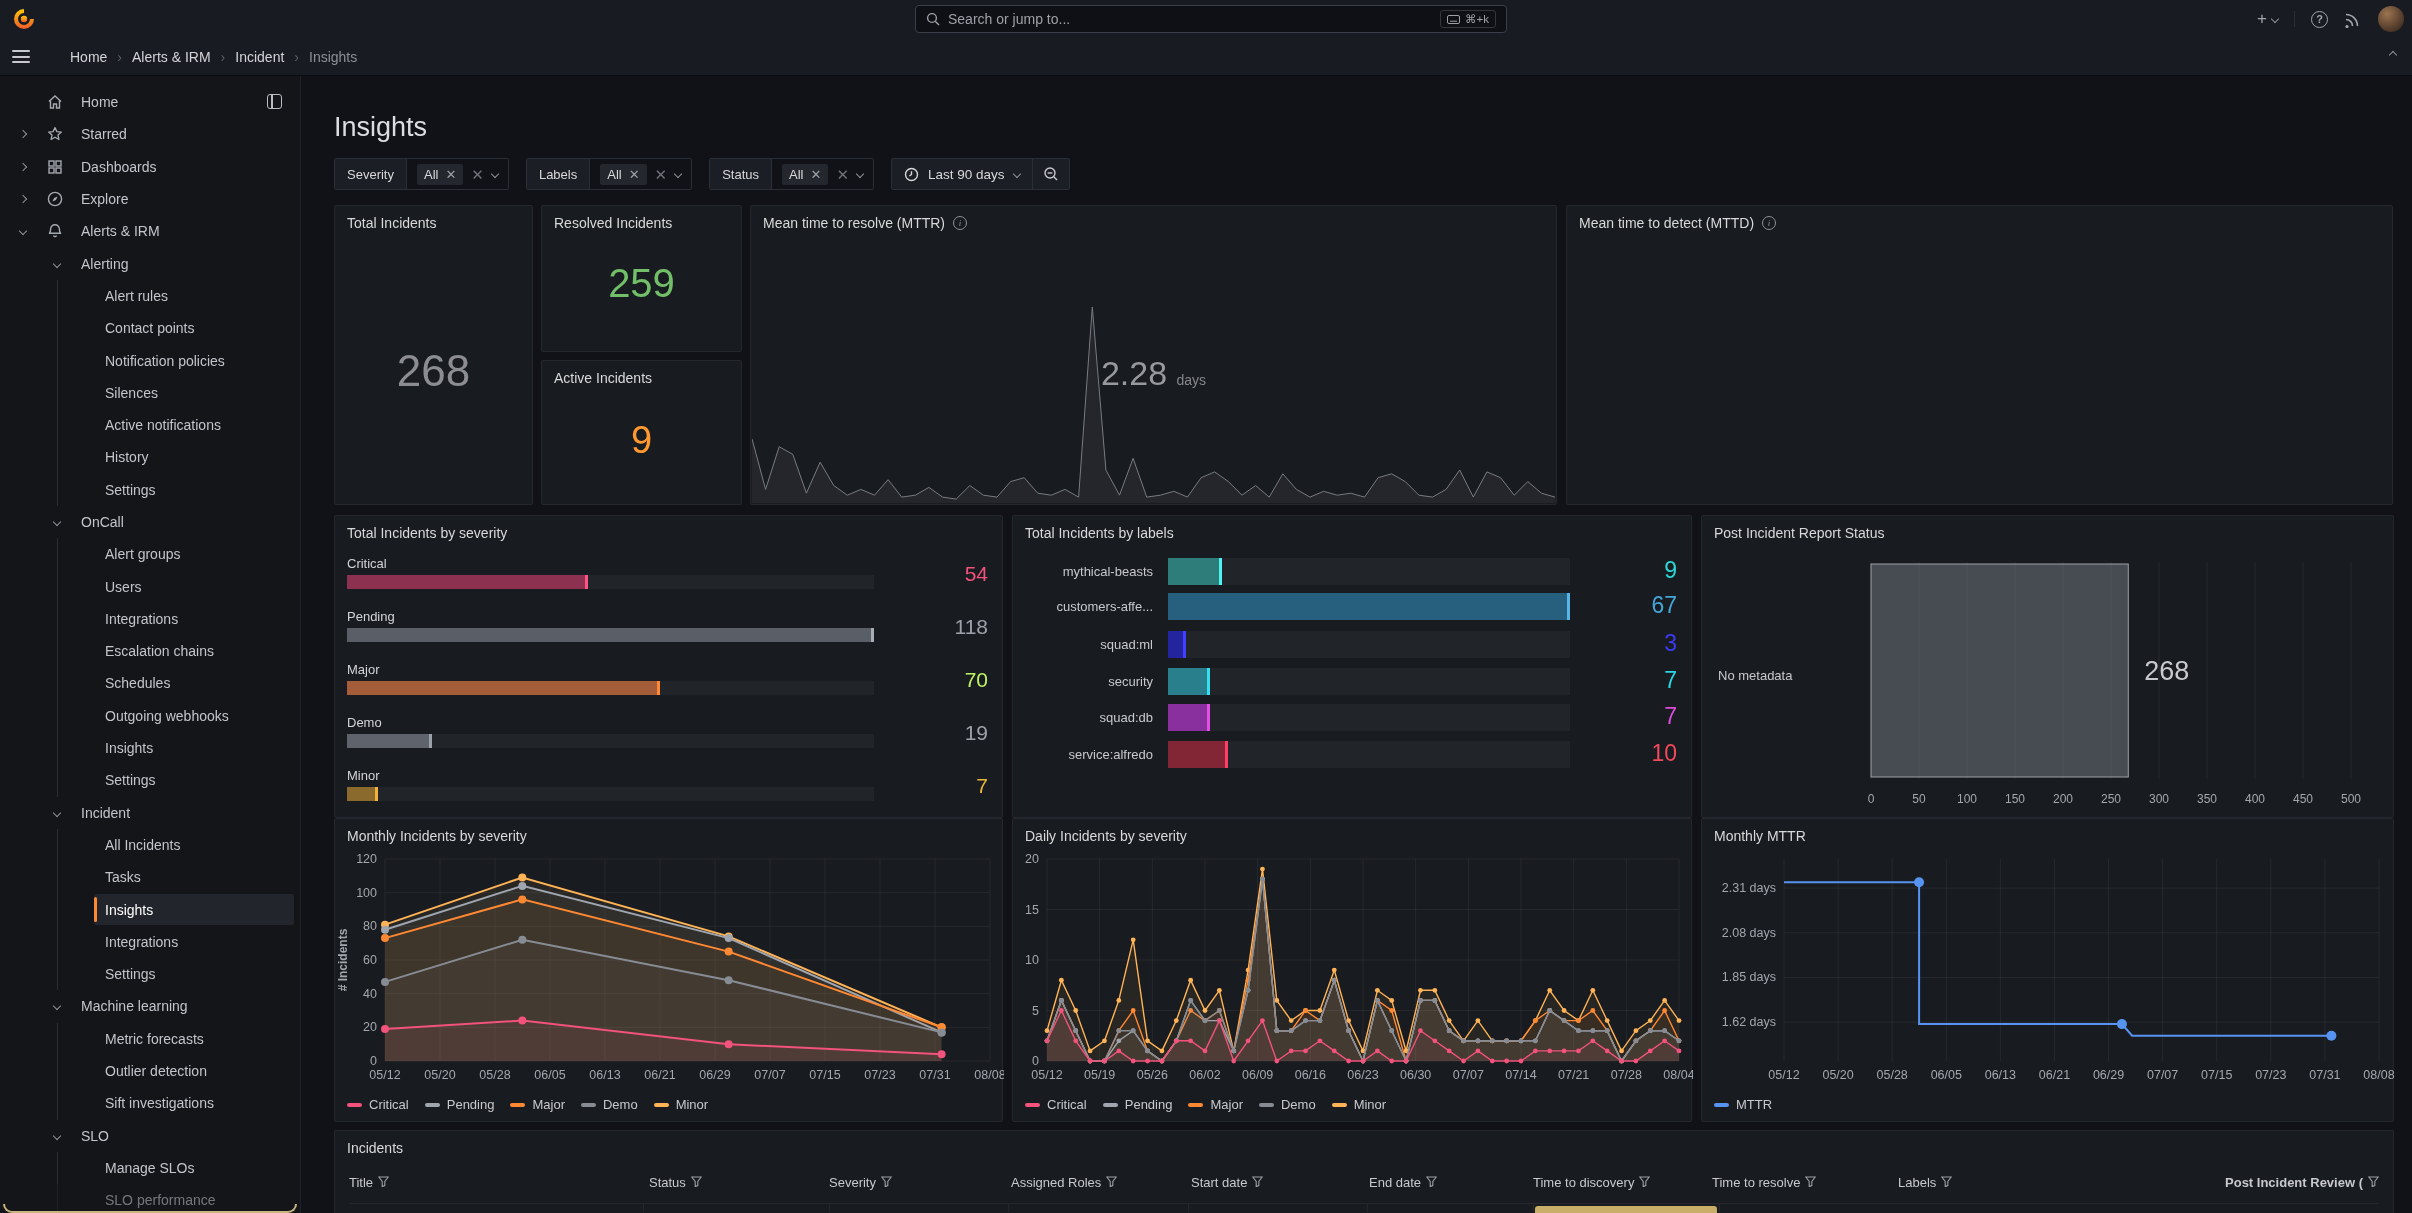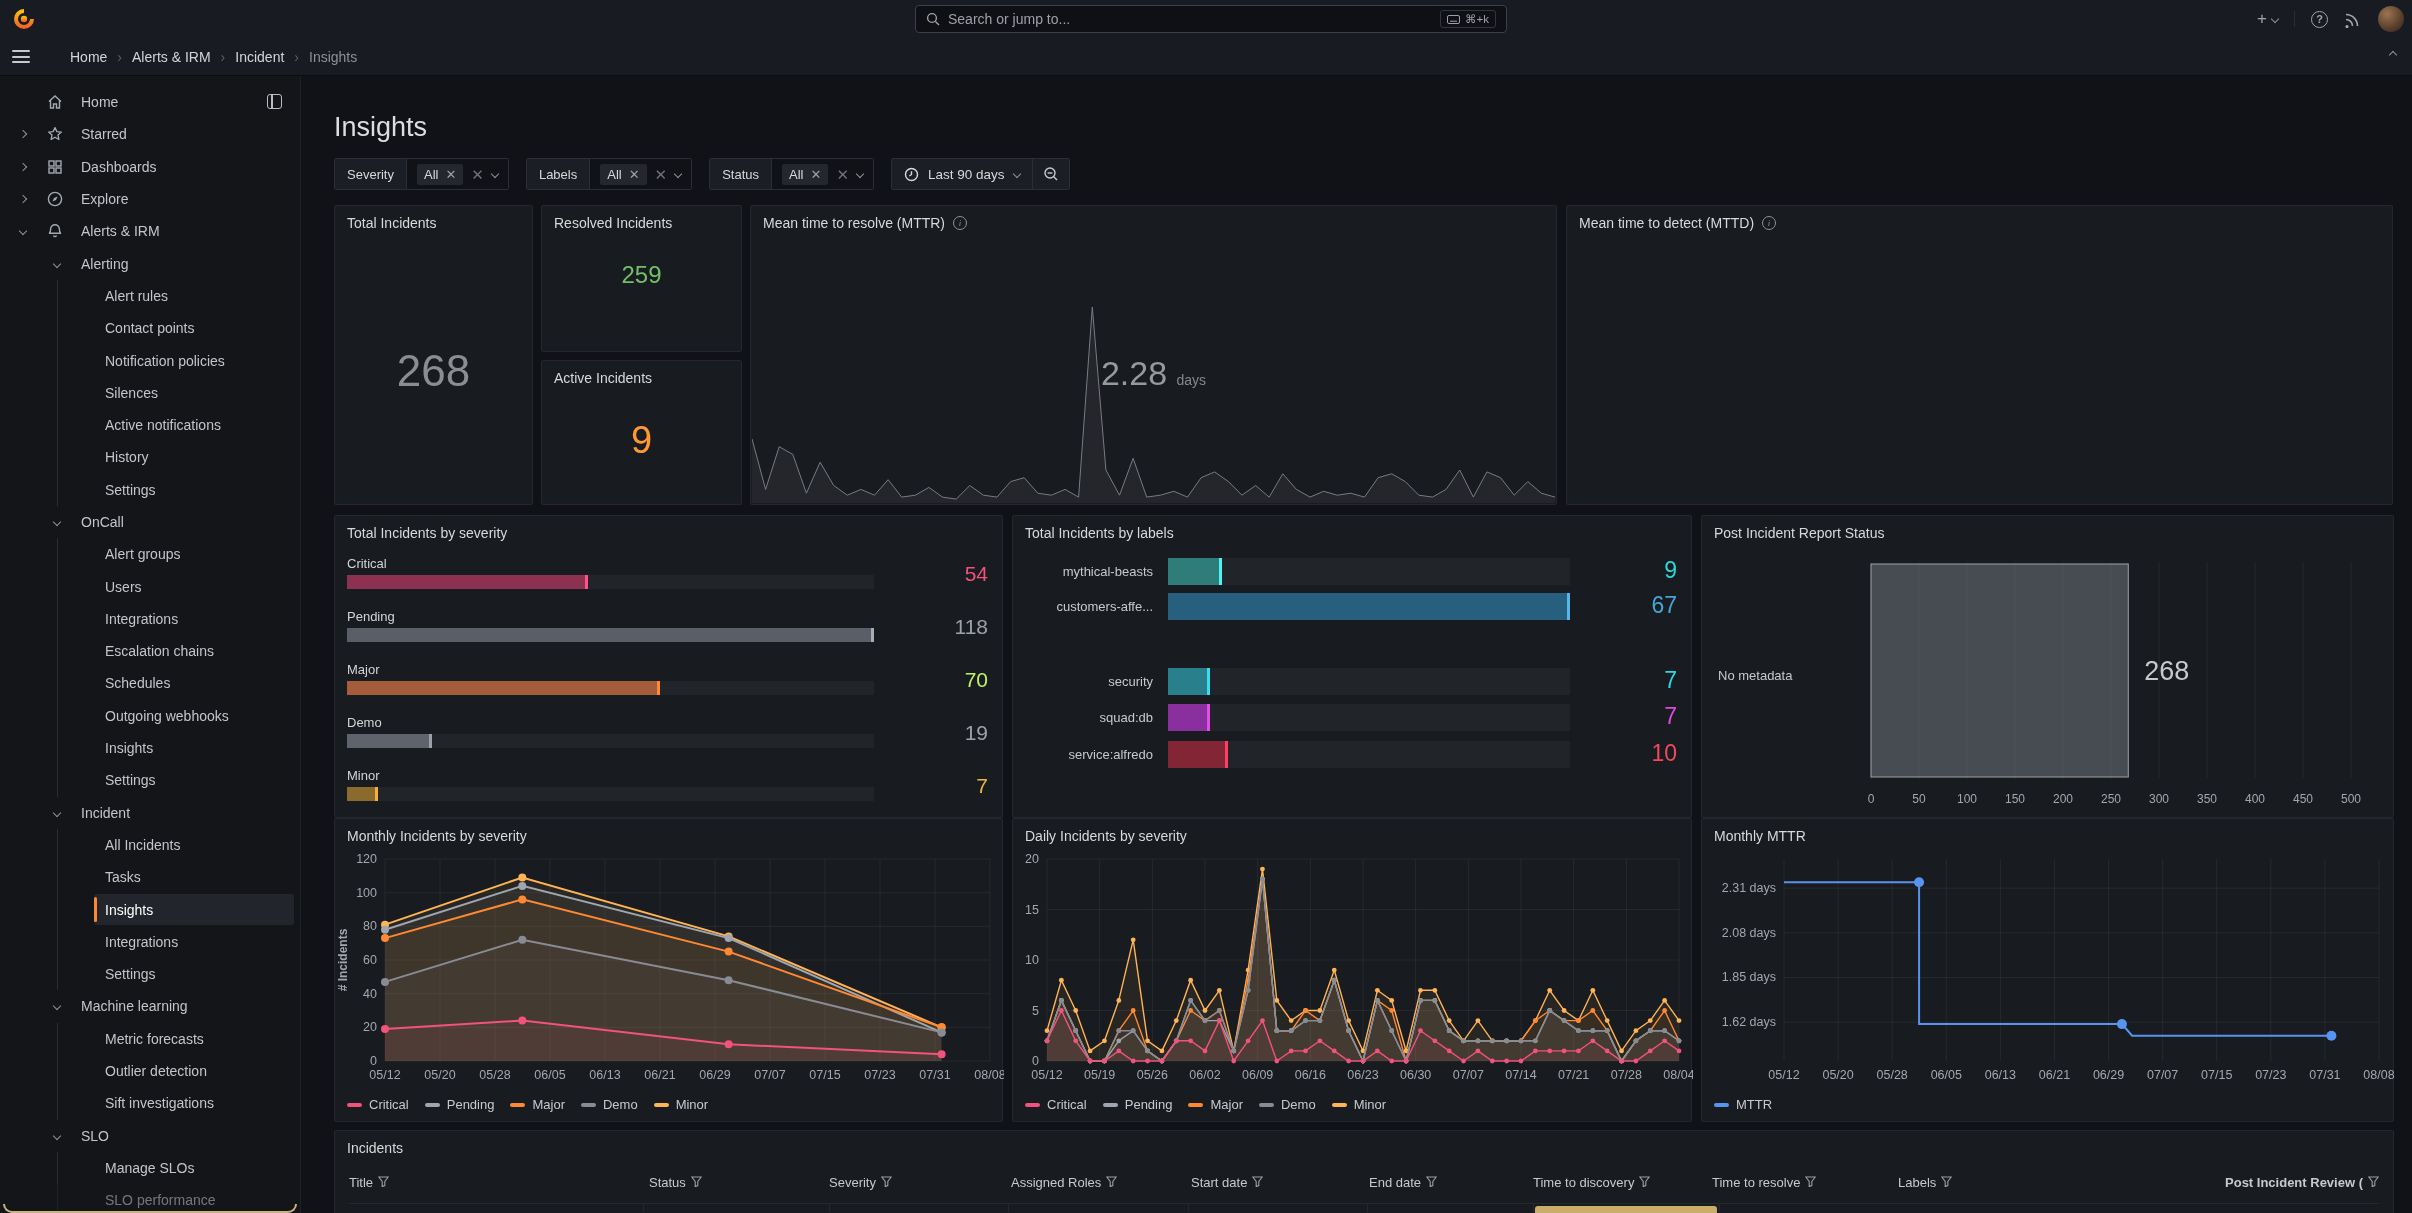--- a/index.html
+++ b/index.html
@@ -374,21 +374,21 @@
         </div>
       </div>
     </div>
 
   <div class="panel" id="p-total" style="left:33px; top:129px; width:199px; height:300px;">
     <div class="ptitle">Total Incidents</div>
     <div class="statval" style="top:140px; font-size:44px; color:#8B8D92;">268</div>
   </div>
   <div class="panel" style="left:240px; top:129px; width:201px; height:147px;">
     <div class="ptitle">Resolved Incidents</div>
-    <div class="statval" style="top:55px; font-size:24px; color:#73BF69;">259</div>
+    <div class="statval" style="top:55px; font-size:40px; color:#73BF69;">259</div>
   </div>
   <div class="panel" style="left:240px; top:284px; width:201px; height:145px;">
     <div class="ptitle">Active Incidents</div>
     <div class="statval" style="top:58px; font-size:38px; color:#FF9830;">9</div>
   </div>
   <div class="panel" id="p-mttr" style="left:449px; top:129px; width:807px; height:300px; overflow:hidden;">
     <div class="ptitle">
         <span>Mean time to resolve (MTTR)</span>
         <span class="info-ic">i</span>
       </div>
@@ -460,20 +460,28 @@
         </div>
         <div class="lab-val" style="color: rgb(43, 214, 214);">9</div>
       </div>
       <div class="lab-row" style="top: 76px;">
         <div class="lab-name">customers-affe...</div>
         <div class="lab-track">
           <div class="sev-fill" style="width: 100%; background: rgb(39, 96, 127);"></div>
           <div class="sev-tip" style="left: calc(100% - 3px); background: rgb(87, 182, 232);"></div>
         </div>
         <div class="lab-val" style="color: rgb(68, 165, 217);">67</div>
+      </div>
+      <div class="lab-row" style="top: 114px;">
+        <div class="lab-name">squad:ml</div>
+        <div class="lab-track">
+          <div class="sev-fill" style="width: 4.47761%; background: rgb(36, 36, 158);"></div>
+          <div class="sev-tip" style="left: calc(4.47761% - 3px); background: rgb(65, 65, 255);"></div>
+        </div>
+        <div class="lab-val" style="color: rgb(59, 59, 245);">3</div>
       </div>
       <div class="lab-row" style="top: 150.5px;">
         <div class="lab-name">security</div>
         <div class="lab-track">
           <div class="sev-fill" style="width: 10.4478%; background: rgb(42, 127, 140);"></div>
           <div class="sev-tip" style="left: calc(10.4478% - 3px); background: rgb(52, 224, 240);"></div>
         </div>
         <div class="lab-val" style="color: rgb(40, 217, 229);">7</div>
       </div>
       <div class="lab-row" style="top: 187px;">

